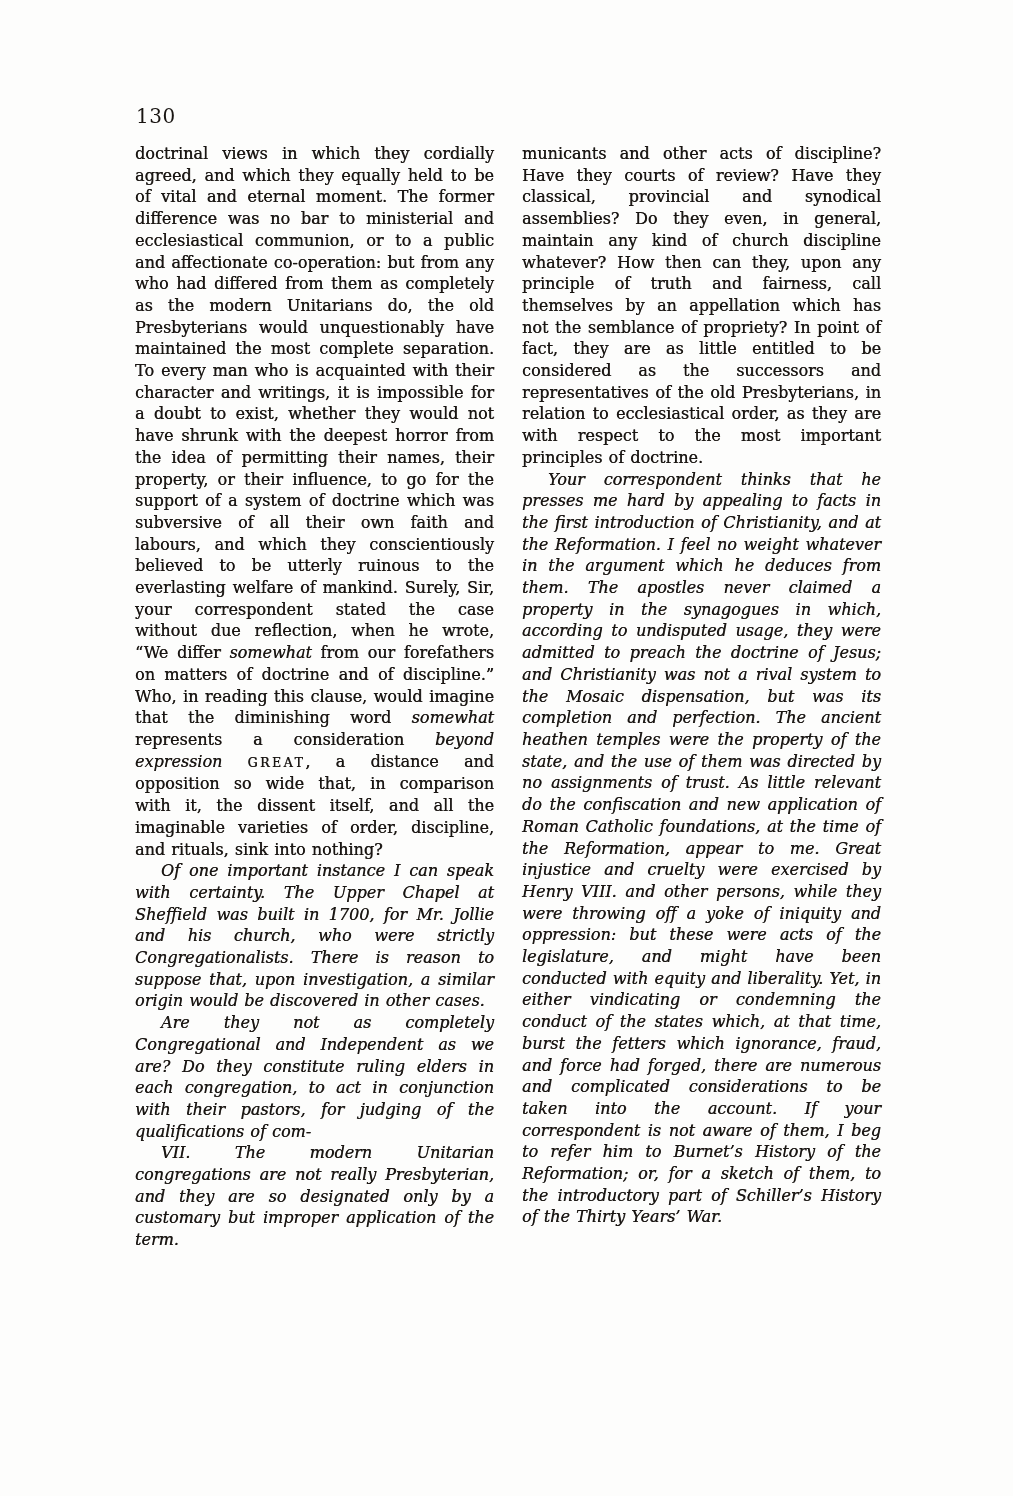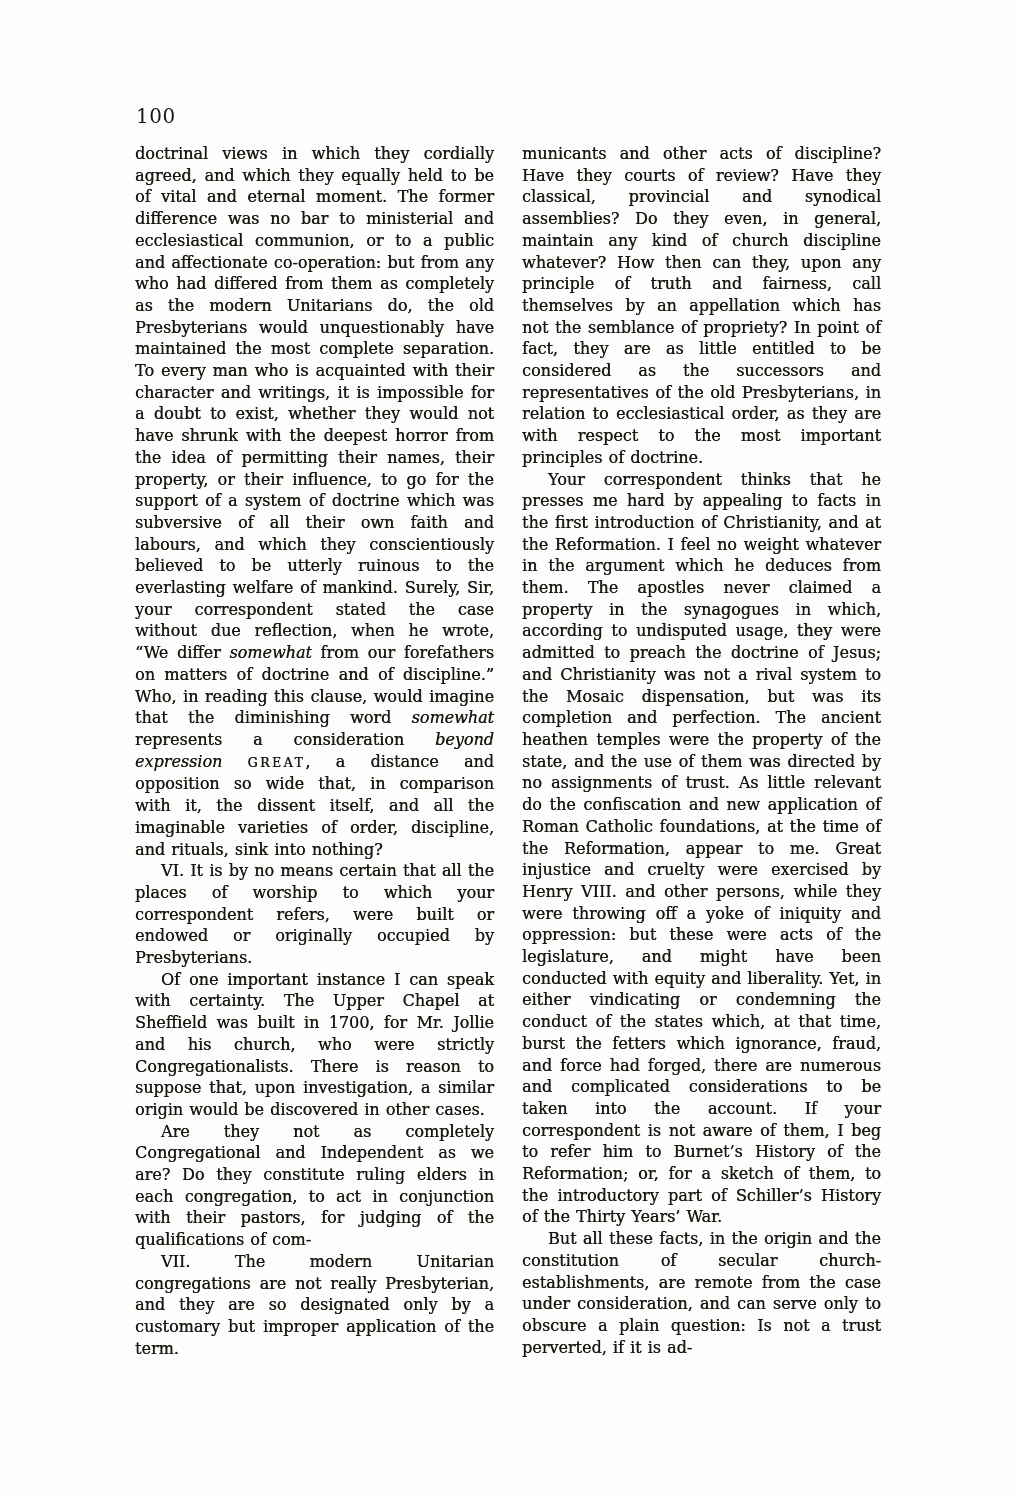--- a/index.html
+++ b/index.html
@@ -56,42 +56,41 @@
     line-height: 21.7px;
     text-shadow: 0.35px 0 0 rgba(25,21,18,0.85);
     word-spacing: 1px;
   }
   p.para {
     margin: 0;
     padding: 0;
   }
   p.para.indent {
     text-indent: 26px;
+    font-style: italic;
   }
   .italic { font-style: italic; }
   .smallcaps {
     font-size: 12.5px;
     letter-spacing: 2.5px;
   }
 </style>
 </head>
 <body style="background-color: rgb(253, 253, 252); color: rgb(25, 21, 18);">
 
 <div class="page">
   <div class="page-header">
-    <span class="page-number">100</span>
+    <span class="page-number">130</span>
   </div>
 
   <div class="columns">
     <div class="column">
         <p class="para"><span>doctrinal views in which they cordially agreed, and which they equally held to be of vital and eternal moment. The former difference was no bar to ministerial and ecclesiastical communion, or to a public and affectionate co-operation: but from any who had differed from them as completely as the modern Unitarians do, the old Presbyterians would unquestionably have maintained the most complete separation. To every man who is acquainted with their character and writings, it is impossible for a doubt to exist, whether they would not have shrunk with the deepest horror from the idea of permitting their names, their property, or their influence, to go for the support of a system of doctrine which was subversive of all their own faith and labours, and which they conscientiously believed to be utterly ruinous to the everlasting welfare of mankind. Surely, Sir, your correspondent stated the case without due reflection, when he wrote, “We differ </span><span class="italic">somewhat</span><span> from our forefathers on matters of doctrine and of discipline.” Who, in reading this clause, would imagine that the diminishing word </span><span class="italic">somewhat</span><span> represents a consideration </span><span class="italic">beyond expression</span><span> </span><span class="smallcaps">GREAT</span><span>, a distance and opposition so wide that, in comparison with it, the dissent itself, and all the imaginable varieties of order, discipline, and rituals, sink into nothing?</span></p>
-        <p class="para indent"><span>VI. It is by no means certain that all the places of worship to which your correspondent refers, were built or endowed or originally occupied by Presbyterians.</span></p>
         <p class="para indent"><span>Of one important instance I can speak with certainty. The Upper Chapel at Sheffield was built in 1700, for Mr. Jollie and his church, who were strictly Congregationalists. There is reason to suppose that, upon investigation, a similar origin would be discovered in other cases.</span></p>
         <p class="para indent"><span>Are they not as completely Congregational and Independent as we are? Do they constitute ruling elders in each congregation, to act in conjunction with their pastors, for judging of the qualifications of com-</span></p>
         <p class="para indent"><span>VII. The modern Unitarian congregations are not really Presbyterian, and they are so designated only by a customary but improper application of the term.</span></p>
       </div>
     <div class="column">
         <p class="para"><span>municants and other acts of discipline? Have they courts of review? Have they classical, provincial and synodical assemblies? Do they even, in general, maintain any kind of church discipline whatever? How then can they, upon any principle of truth and fairness, call themselves by an appellation which has not the semblance of propriety? In point of fact, they are as little entitled to be considered as the successors and representatives of the old Presbyterians, in relation to ecclesiastical order, as they are with respect to the most important principles of doctrine.</span></p>
         <p class="para indent"><span>Your correspondent thinks that he presses me hard by appealing to facts in the first introduction of Christianity, and at the Reformation. I feel no weight whatever in the argument which he deduces from them. The apostles never claimed a property in the synagogues in which, according to undisputed usage, they were admitted to preach the doctrine of Jesus; and Christianity was not a rival system to the Mosaic dispensation, but was its completion and perfection. The ancient heathen temples were the property of the state, and the use of them was directed by no assignments of trust. As little relevant do the confiscation and new application of Roman Catholic foundations, at the time of the Reformation, appear to me. Great injustice and cruelty were exercised by Henry VIII. and other persons, while they were throwing off a yoke of iniquity and oppression: but these were acts of the legislature, and might have been conducted with equity and liberality. Yet, in either vindicating or condemning the conduct of the states which, at that time, burst the fetters which ignorance, fraud, and force had forged, there are numerous and complicated considerations to be taken into the account. If your correspondent is not aware of them, I beg to refer him to Burnet’s History of the Reformation; or, for a sketch of them, to the introductory part of Schiller’s History of the Thirty Years’ War.</span></p>
-        <p class="para indent"><span>But all these facts, in the origin and the constitution of secular church-establishments, are remote from the case under consideration, and can serve only to obscure a plain question: Is not a trust perverted, if it is ad-</span></p>
       </div>
   </div>
 </div>
 
 </body></html>

